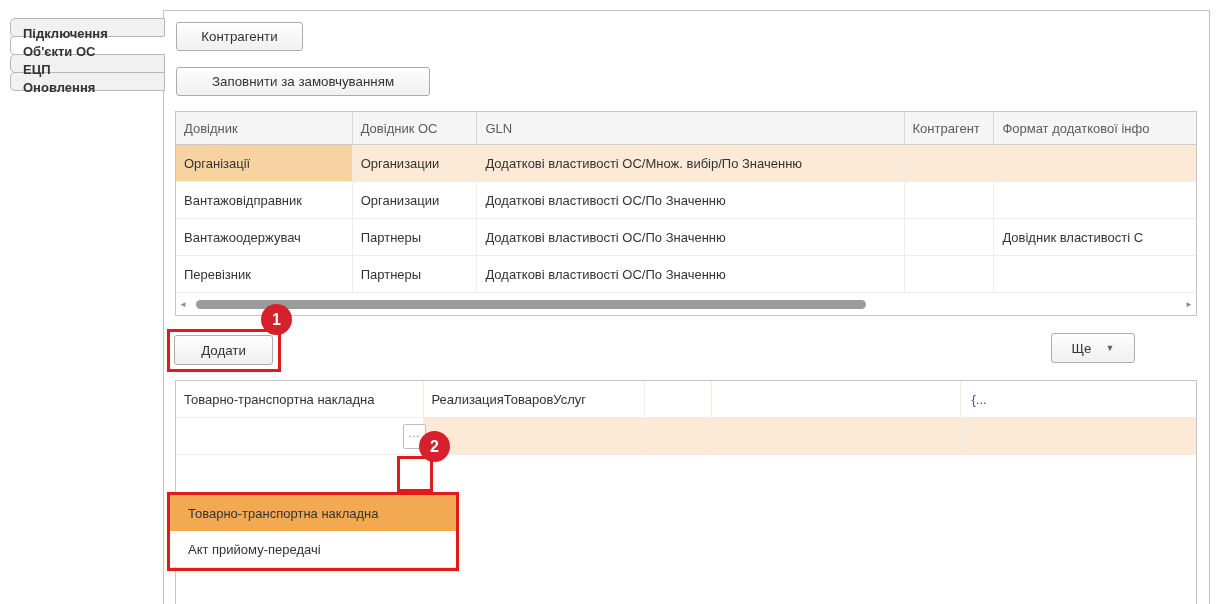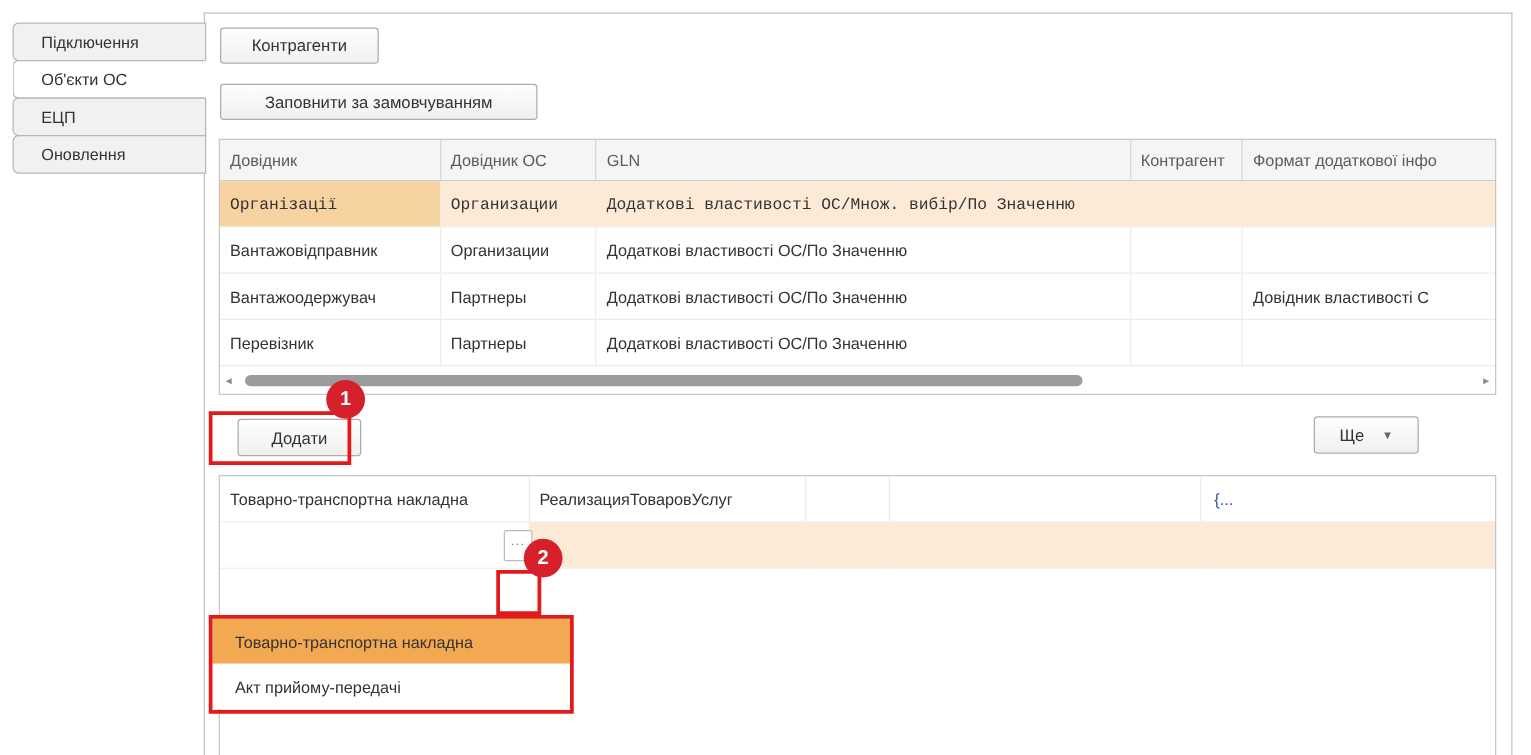--- a/index.html
+++ b/index.html
@@ -9,41 +9,41 @@
     background:#ffffff; color:#333;
     font-family:"Liberation Sans", sans-serif; font-size:13px;
   }
 
   
   .panel { position:absolute; left:163px; top:10px; width:1047px; height:594px;
     border:1px solid #c3c3c3; border-bottom:none; background:#fff; }
 
   
   .tabs { position:absolute; left:10px; top:18px; width:155px; z-index:3; }
-  .tab { height:31px; line-height:29px; padding-left:22px; background:#f1f1f1;
+  .tab { height:19px; line-height:29px; padding-left:12px; background:#f1f1f1;
     border:1px solid #b7b7b7; border-radius:5px 0 0 5px; margin-bottom:-1px;
-    color:#333; cursor:default; }
+    color:#333; cursor:default;font-weight:bold; }
   .tab.active { background:#fff; border-right:1px solid #fff; }
 
   
   .btn { position:absolute; display:flex; align-items:center; justify-content:center;
     background:linear-gradient(#fefefe,#f0f0f0); border:1px solid #acacac;
     border-radius:3px; color:#333; }
 
   
   .tbl { position:absolute; background:#fff; border:1px solid #c7c7c7; }
   .trh { display:flex; background:#f5f5f5; border-bottom:1px solid #cccccc; color:#5c5c5c; }
   .trh .th { display:flex; align-items:center; padding:0 8px; border-right:1px solid #d8d8d8;
     overflow:hidden; white-space:nowrap; }
   .trh .th:last-child { border-right:none; }
   .tr { display:flex; border-bottom:1px solid #ececec; }
   .tr .td { display:flex; align-items:center; padding:0 8px; border-right:1px solid #f1ece6;
     overflow:hidden; white-space:nowrap; }
   .tr .td:last-child { border-right:none; }
-  .tr.sel .td { background:#fcead6;font-family:Liberation Mono, monospace; }
+  .tr.sel .td { background:#fcead6; }
   .tr.sel .td.cur { background:#f7d3a2; }
 
   
   .t1 .c0{width:177px;} .t1 .c1{width:125px;} .t1 .c2{width:428px;} .t1 .c3{width:90px;} .t1 .c4{width:202px;}
   .t1 .trh{height:33px;} .t1 .tr{height:37px;}
 
   
   .t2 .c0{width:248px;} .t2 .c1{width:222px;} .t2 .c2{width:67px;} .t2 .c3{width:250px;} .t2 .c4{width:235px;}
   .t2 .trh{height:38px;} .t2 .tr{height:37px;}
 
@@ -122,21 +122,21 @@
     <div class="td c3"></div>
     <div class="td c4"></div>
   </div>
   <div class="hscroll">
     <span class="sarr">◄</span>
     <div class="sthumb"></div>
     <span class="sarr r">►</span>
   </div>
 </div>
 
-<button class="btn" style="left:190px; top:335px; width:99px; height:30px;">Додати</button>
+<button class="btn" style="left:174px; top:335px; width:99px; height:30px;">Додати</button>
 <button class="btn" style="left:1051px; top:333px; width:84px; height:30px;">
   <span>Ще</span>
   <span class="caret">▼</span>
 </button>
 
 <div class="tbl t2" style="left:175px; top:380px; width:1022px; height:224px; border-bottom:none;">
   <div class="tr">
     <div class="td c0">Товарно-транспортна накладна</div>
     <div class="td c1">РеализацияТоваровУслуг</div>
     <div class="td c2"></div>

